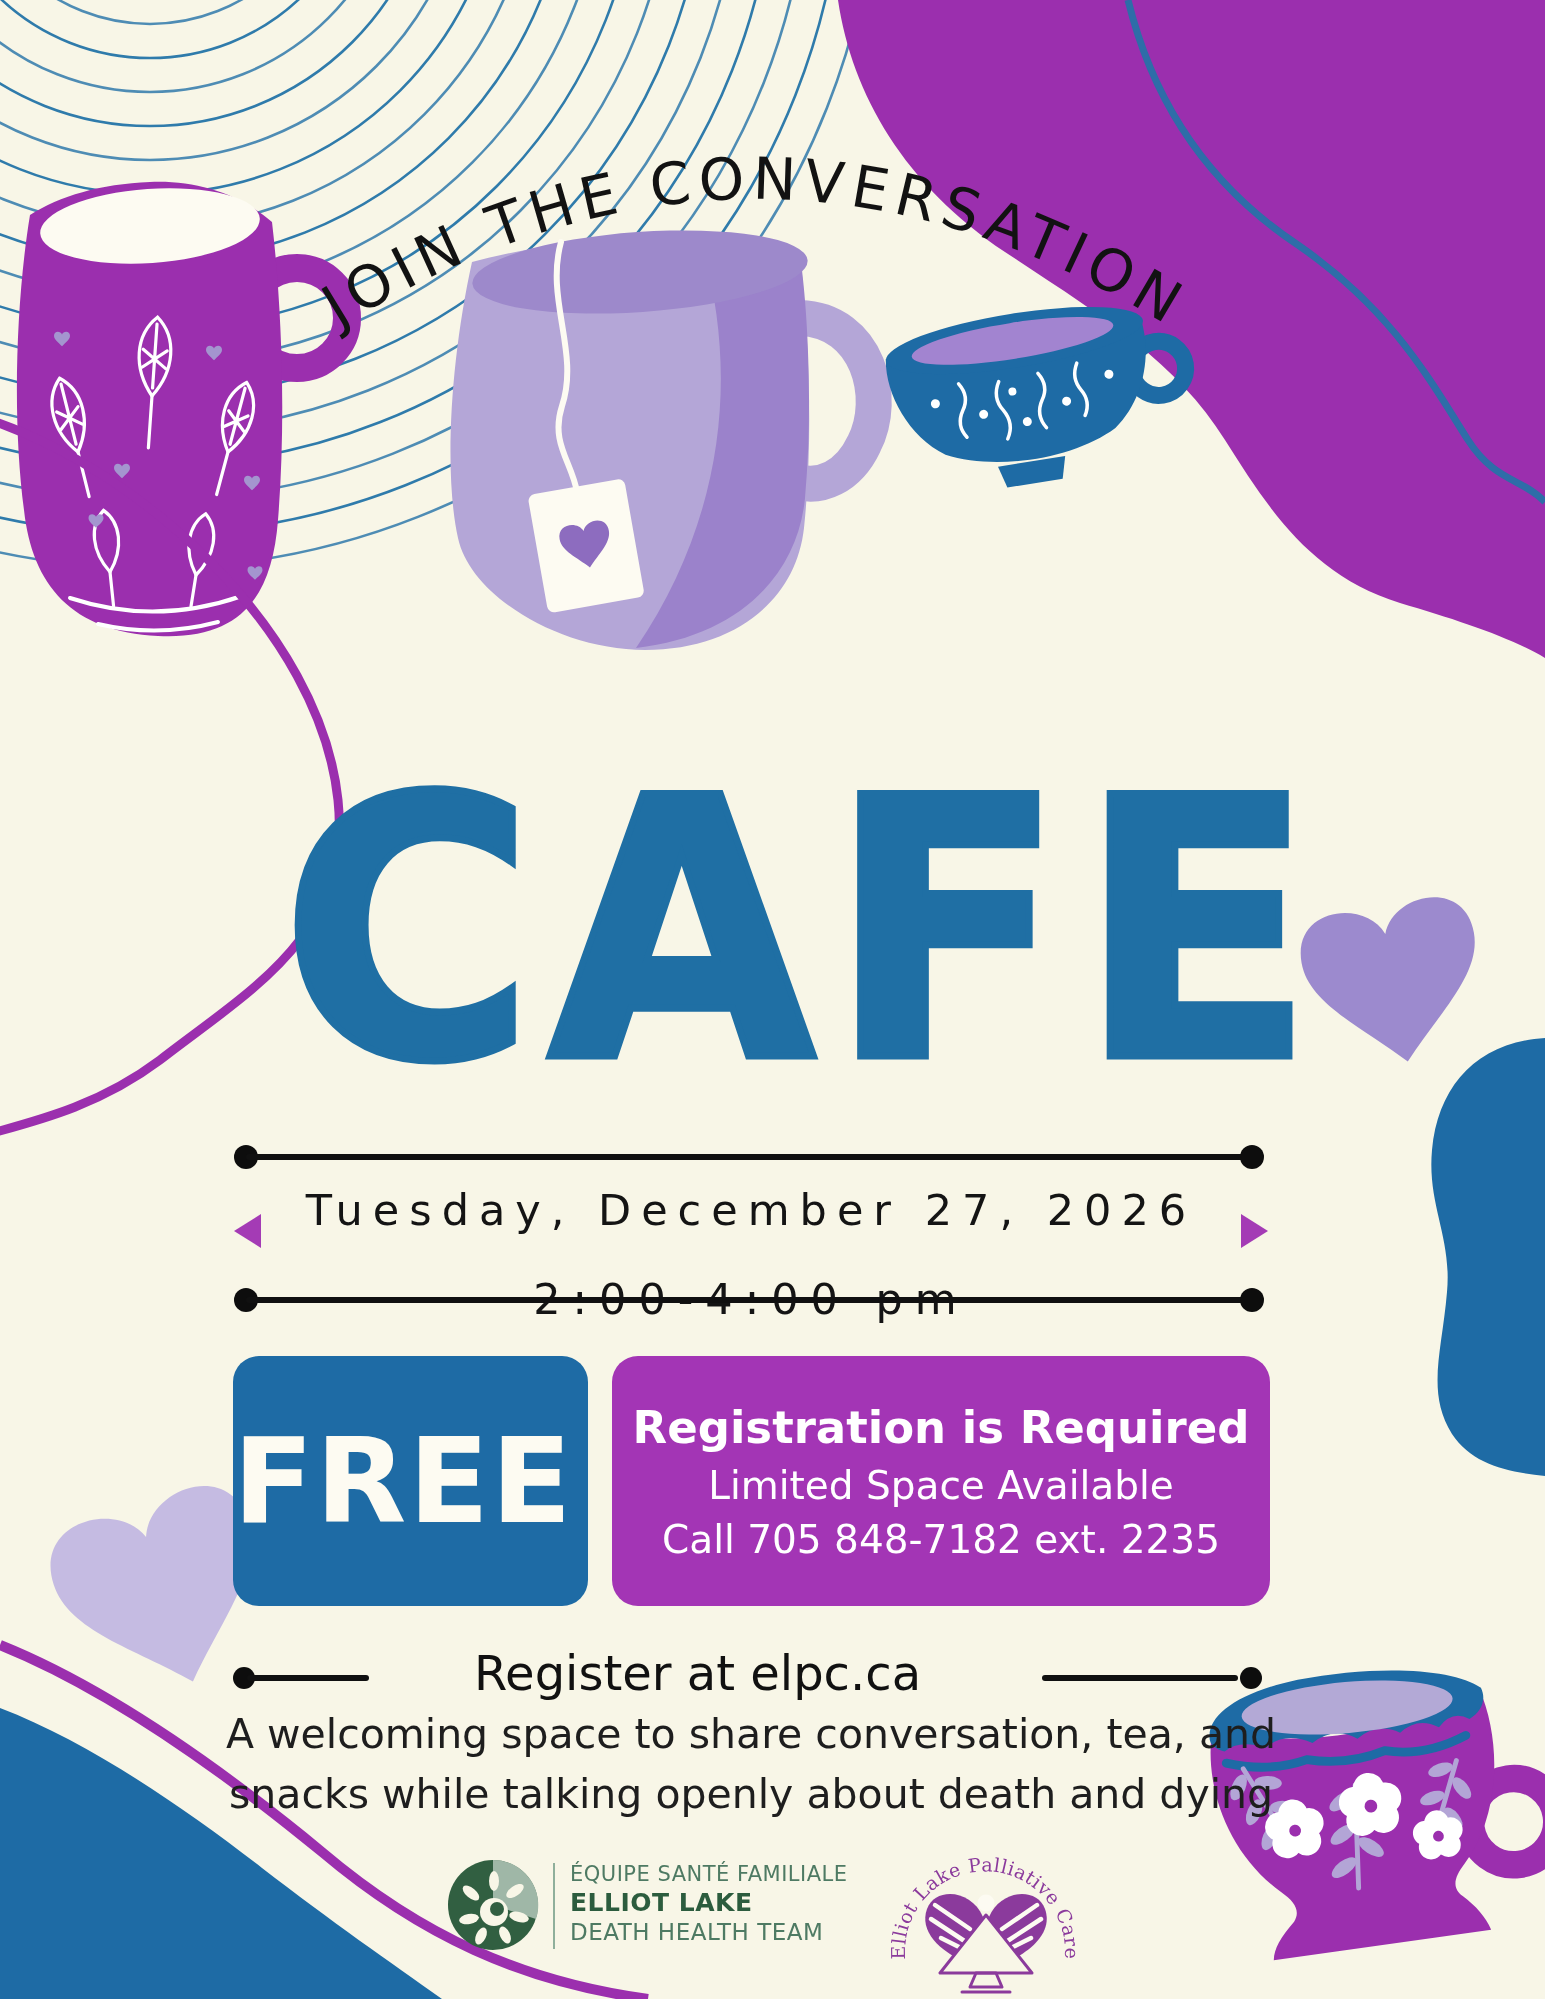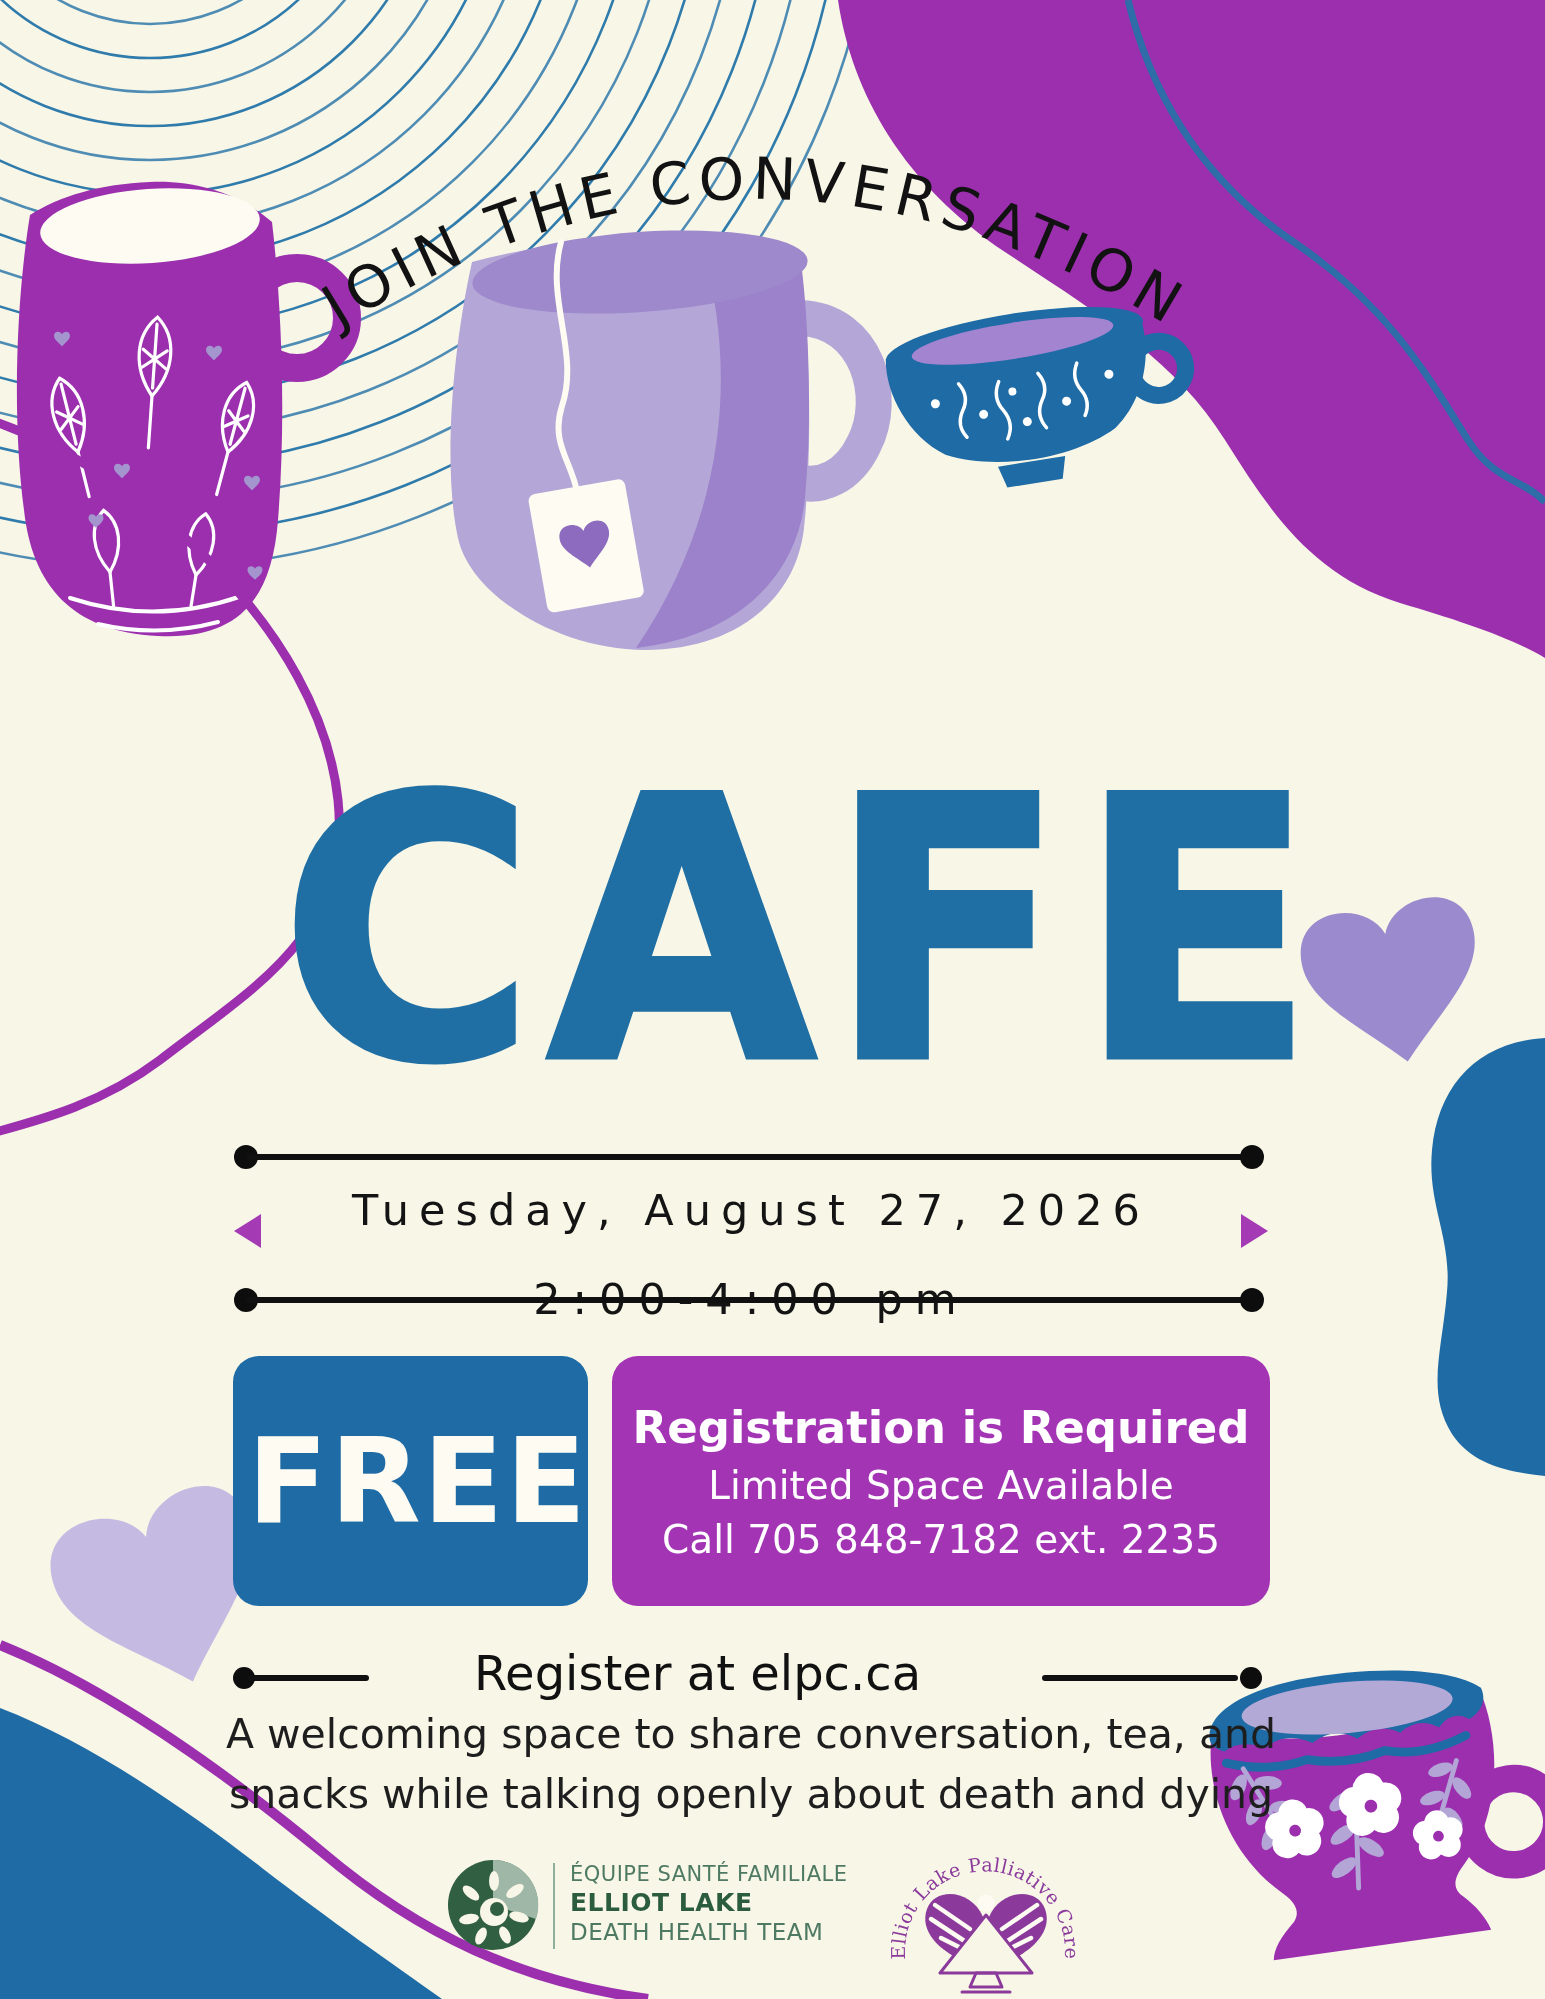--- a/index.html
+++ b/index.html
@@ -20,21 +20,21 @@
   .hline{position:absolute;height:6px;background:#101010;border-radius:3px;}
   .dot{position:absolute;width:24px;height:24px;border-radius:50%;background:#0d0d0d;}
   .dot.sm{width:22px;height:22px;}
   .tri{position:absolute;width:0;height:0;border-top:17px solid transparent;border-bottom:17px solid transparent;}
   .tri-left{border-right:27px solid #A43BB5;}
   .tri-right{border-left:27px solid #A43BB5;}
 
   .date-line{position:absolute;left:235px;width:1032px;text-align:center;color:#141414;font-size:43px;letter-spacing:10px;}
 
   .badge{position:absolute;left:233px;top:1356px;width:355px;height:250px;background:#1E6BA5;border-radius:26px;
-         display:flex;align-items:center;justify-content:flex-end;}
+         display:flex;align-items:center;justify-content:flex-start;}
   .badge span{color:#FDFBF2;font-size:118px;font-weight:bold;letter-spacing:2px;}
 
   .reg-panel{position:absolute;left:612px;top:1356px;width:658px;height:250px;background:#A335B5;border-radius:26px;
              display:flex;flex-direction:column;align-items:center;justify-content:center;gap:9px;color:#FFFFFF;text-align:center;}
   .reg-panel .rp1{font-size:45px;font-weight:bold;}
   .reg-panel .rp2,.reg-panel .rp3{font-size:39px;}
 
   .register-row{position:absolute;left:240px;width:915px;top:1645px;text-align:center;font-size:48px;color:#111;white-space:nowrap;}
   .register-row b{font-weight:normal;}
 
@@ -252,21 +252,21 @@
     <span>CAFE</span>
   </div>
 
   <div class="dot" style="left:234px;top:1145px"></div>
   <div class="hline" style="left:246px;top:1154px;width:1000px"></div>
   <div class="dot" style="left:1240px;top:1145px"></div>
 
   <div class="tri tri-left" style="left:234px;top:1214px"></div>
   <div class="tri tri-right" style="left:1241px;top:1214px"></div>
 
-  <div class="date-line" style="top:1185px">Tuesday, August 27, 2026</div>
+  <div class="date-line" style="top:1185px">Tuesday, December 27, 2026</div>
   <div class="date-line" style="top:1274px;letter-spacing:12px">2:00-4:00 pm</div>
 
   <div class="dot" style="left:234px;top:1288px"></div>
   <div class="hline" style="left:246px;top:1297px;width:1000px"></div>
   <div class="dot" style="left:1240px;top:1288px"></div>
 
   <div class="badge">
     <span>FREE</span>
   </div>
   <div class="reg-panel">

